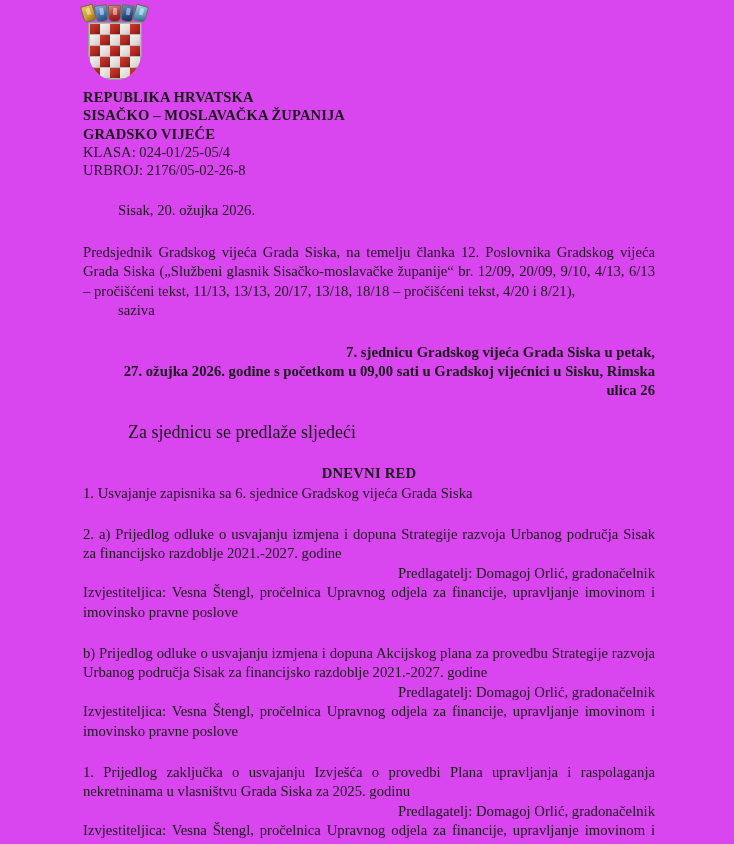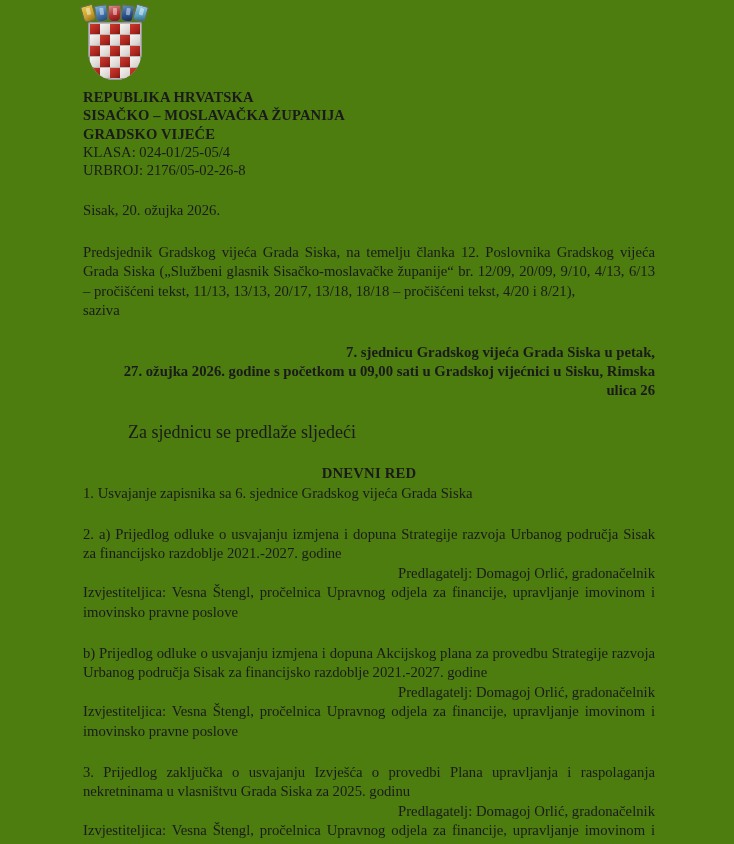--- a/index.html
+++ b/index.html
@@ -13,21 +13,21 @@
     height: 844px;
     overflow: hidden;
     font-family: "Liberation Serif", "DejaVu Serif", serif;
     color: #1a1a1a;
   }
 
   .page {
     position: relative;
     width: 734px;
     height: 844px;
-    background: #4d7c0f;
+    background: #d946ef;
     box-sizing: border-box;
   }
 
   
   .coa-wrap {
     position: absolute;
     left: 82px;
     top: 4px;
     width: 66px;
     height: 78px;
@@ -113,20 +113,21 @@
   .para {
     font-size: 14.7px;
     line-height: 19.4px;
     text-align: justify;
     text-justify: inter-word;
   }
   .para-left {
     font-size: 14.7px;
     line-height: 19.4px;
     text-align: left;
+    margin-left: 35px;
   }
 
   .center-bold {
     font-weight: bold;
     font-size: 14.7px;
     line-height: 19.4px;
     text-align: right;
   }
 
   .indent-line {
@@ -245,20 +246,20 @@
           <div class="item-body">Izvjestiteljica: Vesna Štengl, pročelnica Upravnog odjela za financije, upravljanje imovinom i imovinsko pravne poslove</div>
         </div>
         <div class="gap-lg"></div>
         <div class="item-block">
           <div class="item-body">b) Prijedlog odluke o usvajanju izmjena i dopuna Akcijskog plana za provedbu Strategije razvoja Urbanog područja Sisak za financijsko razdoblje 2021.-2027. godine</div>
           <div class="item-meta">Predlagatelj: Domagoj Orlić, gradonačelnik</div>
           <div class="item-body">Izvjestiteljica: Vesna Štengl, pročelnica Upravnog odjela za financije, upravljanje imovinom i imovinsko pravne poslove</div>
         </div>
         <div class="gap-lg"></div>
         <div class="item-block">
-          <div class="item-body">3. Prijedlog zaključka o usvajanju Izvješća o provedbi Plana upravljanja i  raspolaganja nekretninama u vlasništvu Grada Siska za 2025. godinu</div>
+          <div class="item-body">1. Prijedlog zaključka o usvajanju Izvješća o provedbi Plana upravljanja i  raspolaganja nekretninama u vlasništvu Grada Siska za 2025. godinu</div>
           <div class="item-meta">Predlagatelj: Domagoj Orlić, gradonačelnik</div>
           <div class="item-body">Izvjestiteljica: Vesna Štengl, pročelnica Upravnog odjela za financije, upravljanje imovinom i imovinsko pravne poslove</div>
         </div>
       </div>
 
   </div>
 </div>
 
 </body></html>

